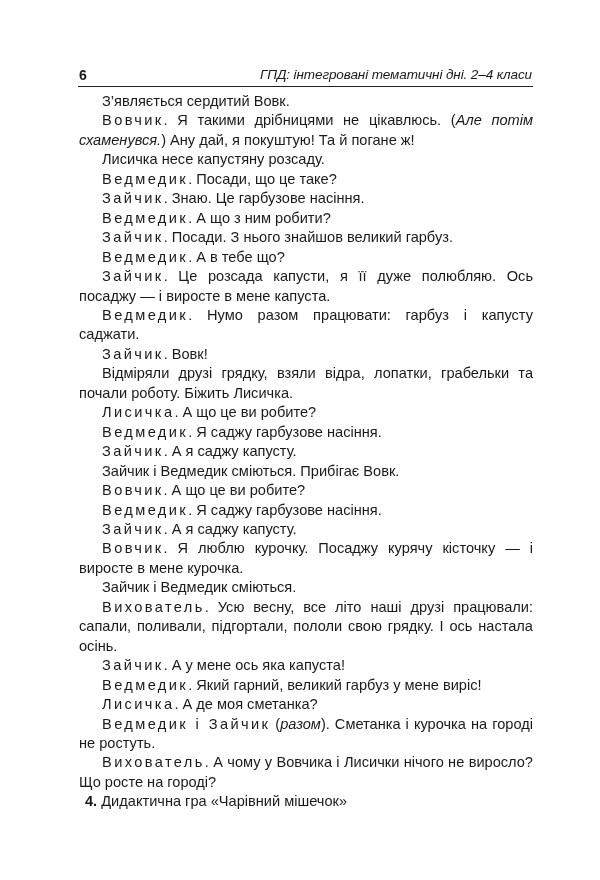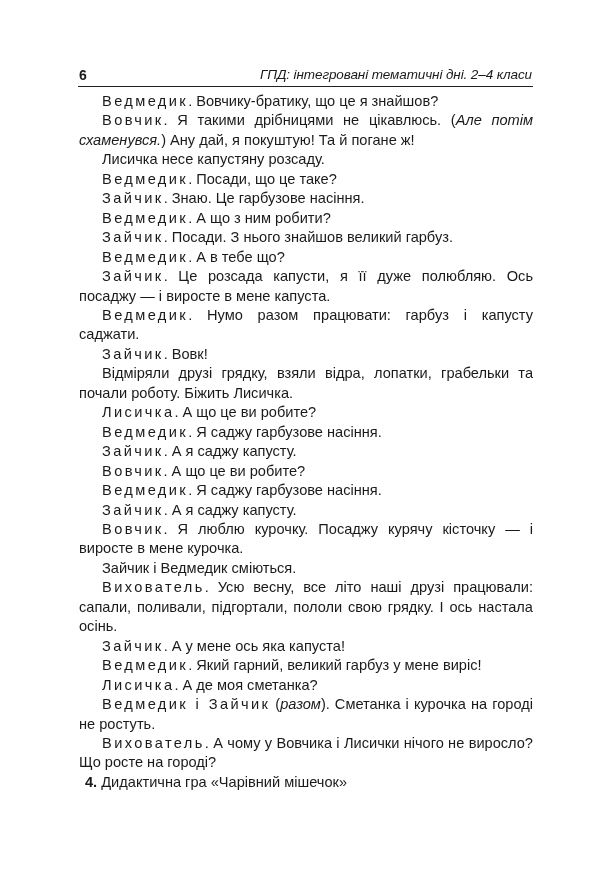--- a/index.html
+++ b/index.html
@@ -18,35 +18,36 @@
 </head>
 <body>
 
 <div class="page">
   <div class="header">
     <span class="page-num">6</span>
     <span class="running-title">ГПД: інтегровані тематичні дні. 2–4 класи</span>
   </div>
 
   <div class="body">
-    <p class="p"><span class="sp">Ведмедик</span><span>. Вовчику-братику, що це я знайшов?</span></p>
+    <p class="p"><span>З’являється сердитий Вовк.</span></p>
     <p class="p"><span class="sp">Вовчик</span><span>. Я такими дрібницями не цікавлюсь. (</span><span class="it">Але потім схаменувся.</span><span>) Ану дай, я покуштую! Та й погане ж!</span></p>
     <p class="p"><span>Лисичка несе капустяну розсаду.</span></p>
     <p class="p"><span class="sp">Ведмедик</span><span>. Посади, що це таке?</span></p>
     <p class="p"><span class="sp">Зайчик</span><span>. Знаю. Це гарбузове насіння.</span></p>
     <p class="p"><span class="sp">Ведмедик</span><span>. А що з ним робити?</span></p>
     <p class="p"><span class="sp">Зайчик</span><span>. Посади. З нього знайшов великий гарбуз.</span></p>
     <p class="p"><span class="sp">Ведмедик</span><span>. А в тебе що?</span></p>
     <p class="p"><span class="sp">Зайчик</span><span>. Це розсада капусти, я її дуже полюбляю. Ось посаджу — і виросте в мене капуста.</span></p>
     <p class="p"><span class="sp">Ведмедик</span><span>. Нумо разом працювати: гарбуз і капусту саджати.</span></p>
     <p class="p"><span class="sp">Зайчик</span><span>. Вовк!</span></p>
     <p class="p"><span>Відміряли друзі грядку, взяли відра, лопатки, грабельки та почали роботу. Біжить Лисичка.</span></p>
     <p class="p"><span class="sp">Лисичка</span><span>. А що це ви робите?</span></p>
     <p class="p"><span class="sp">Ведмедик</span><span>. Я саджу гарбузове насіння.</span></p>
     <p class="p"><span class="sp">Зайчик</span><span>. А я саджу капусту.</span></p>
+    <p class="p"><span>Зайчик і Ведмедик сміються. Прибігає Вовк.</span></p>
     <p class="p"><span class="sp">Вовчик</span><span>. А що це ви робите?</span></p>
     <p class="p"><span class="sp">Ведмедик</span><span>. Я саджу гарбузове насіння.</span></p>
     <p class="p"><span class="sp">Зайчик</span><span>. А я саджу капусту.</span></p>
     <p class="p"><span class="sp">Вовчик</span><span>. Я люблю курочку. Посаджу курячу кісточку — і виросте в мене курочка.</span></p>
     <p class="p"><span>Зайчик і Ведмедик сміються.</span></p>
     <p class="p"><span class="sp">Вихователь</span><span>. Усю весну, все літо наші друзі працювали: сапали, поливали, підгортали, пололи свою грядку. І ось настала осінь.</span></p>
     <p class="p"><span class="sp">Зайчик</span><span>. А у мене ось яка капуста!</span></p>
     <p class="p"><span class="sp">Ведмедик</span><span>. Який гарний, великий гарбуз у мене виріс!</span></p>
     <p class="p"><span class="sp">Лисичка</span><span>. А де моя сметанка?</span></p>
     <p class="p"><span class="sp">Ведмедик і Зайчик</span><span> (</span><span class="it">разом</span><span>). Сметанка і курочка на городі не ростуть.</span></p>

